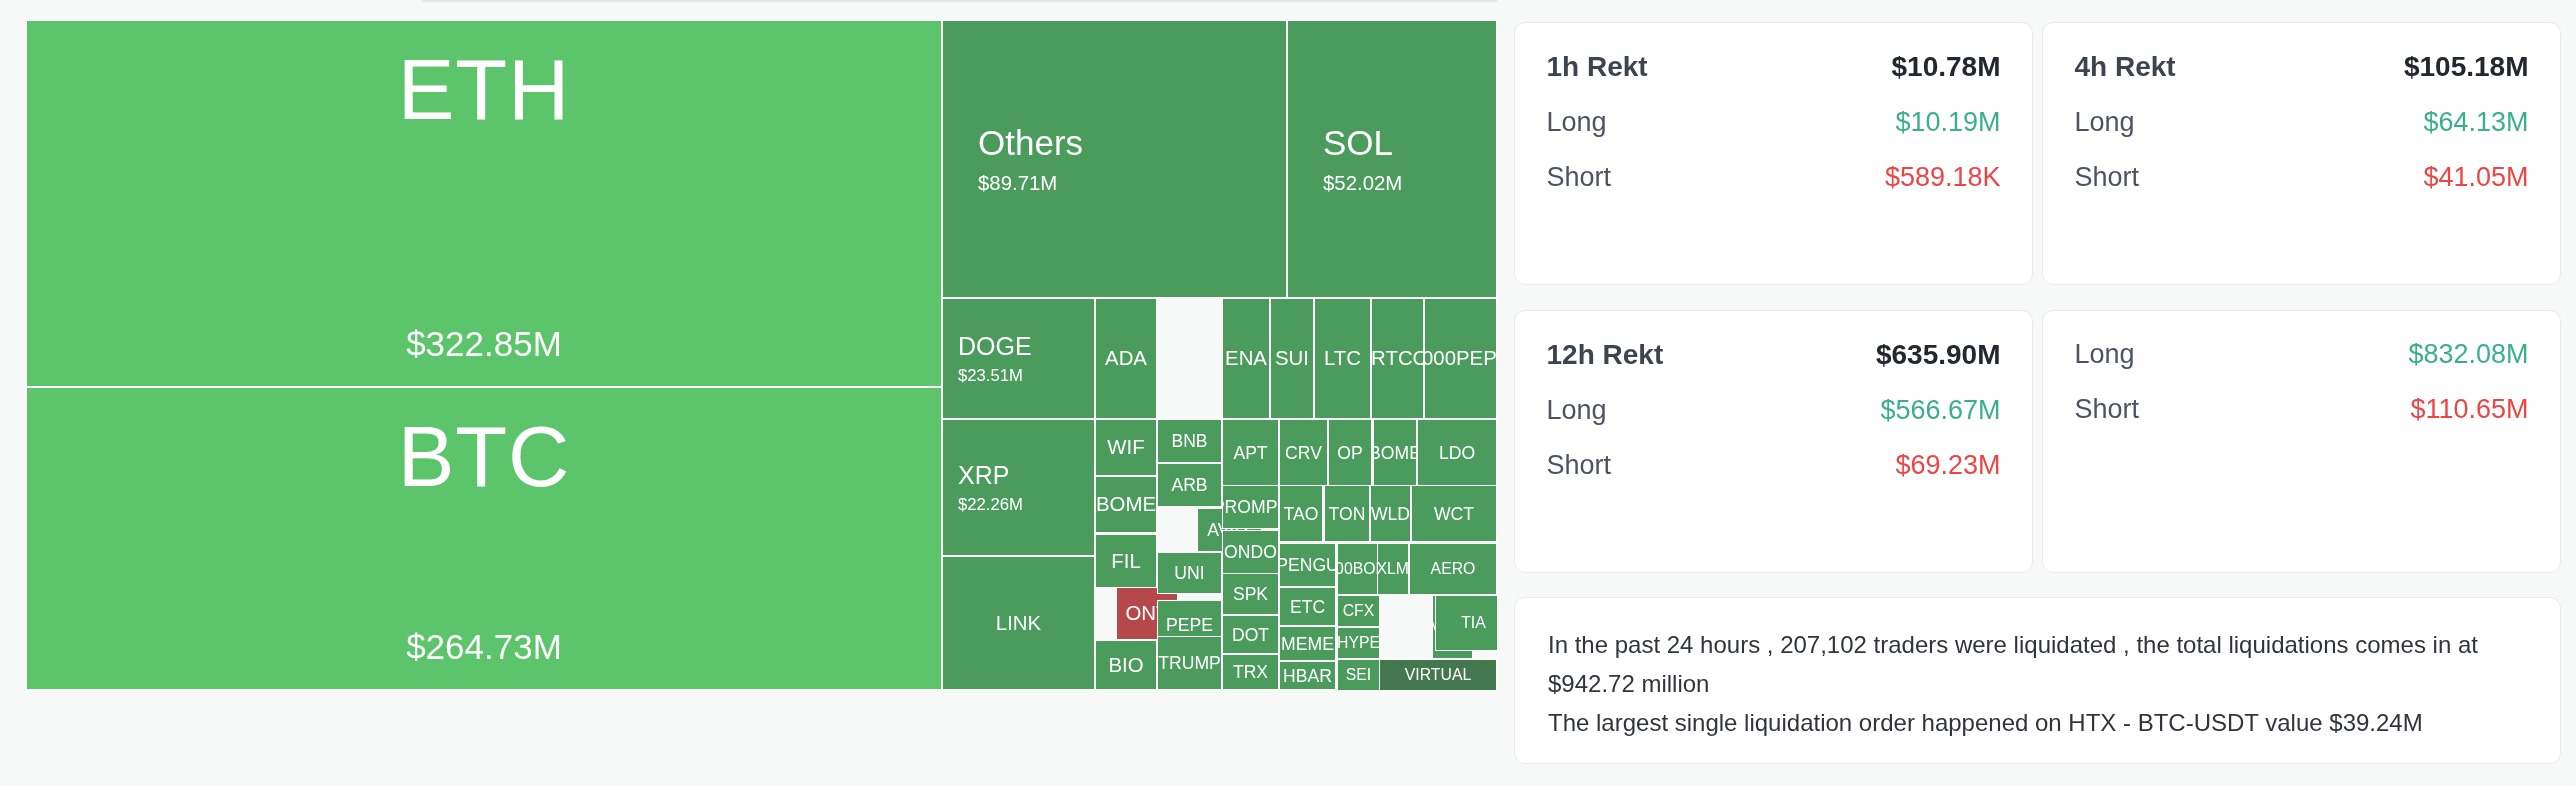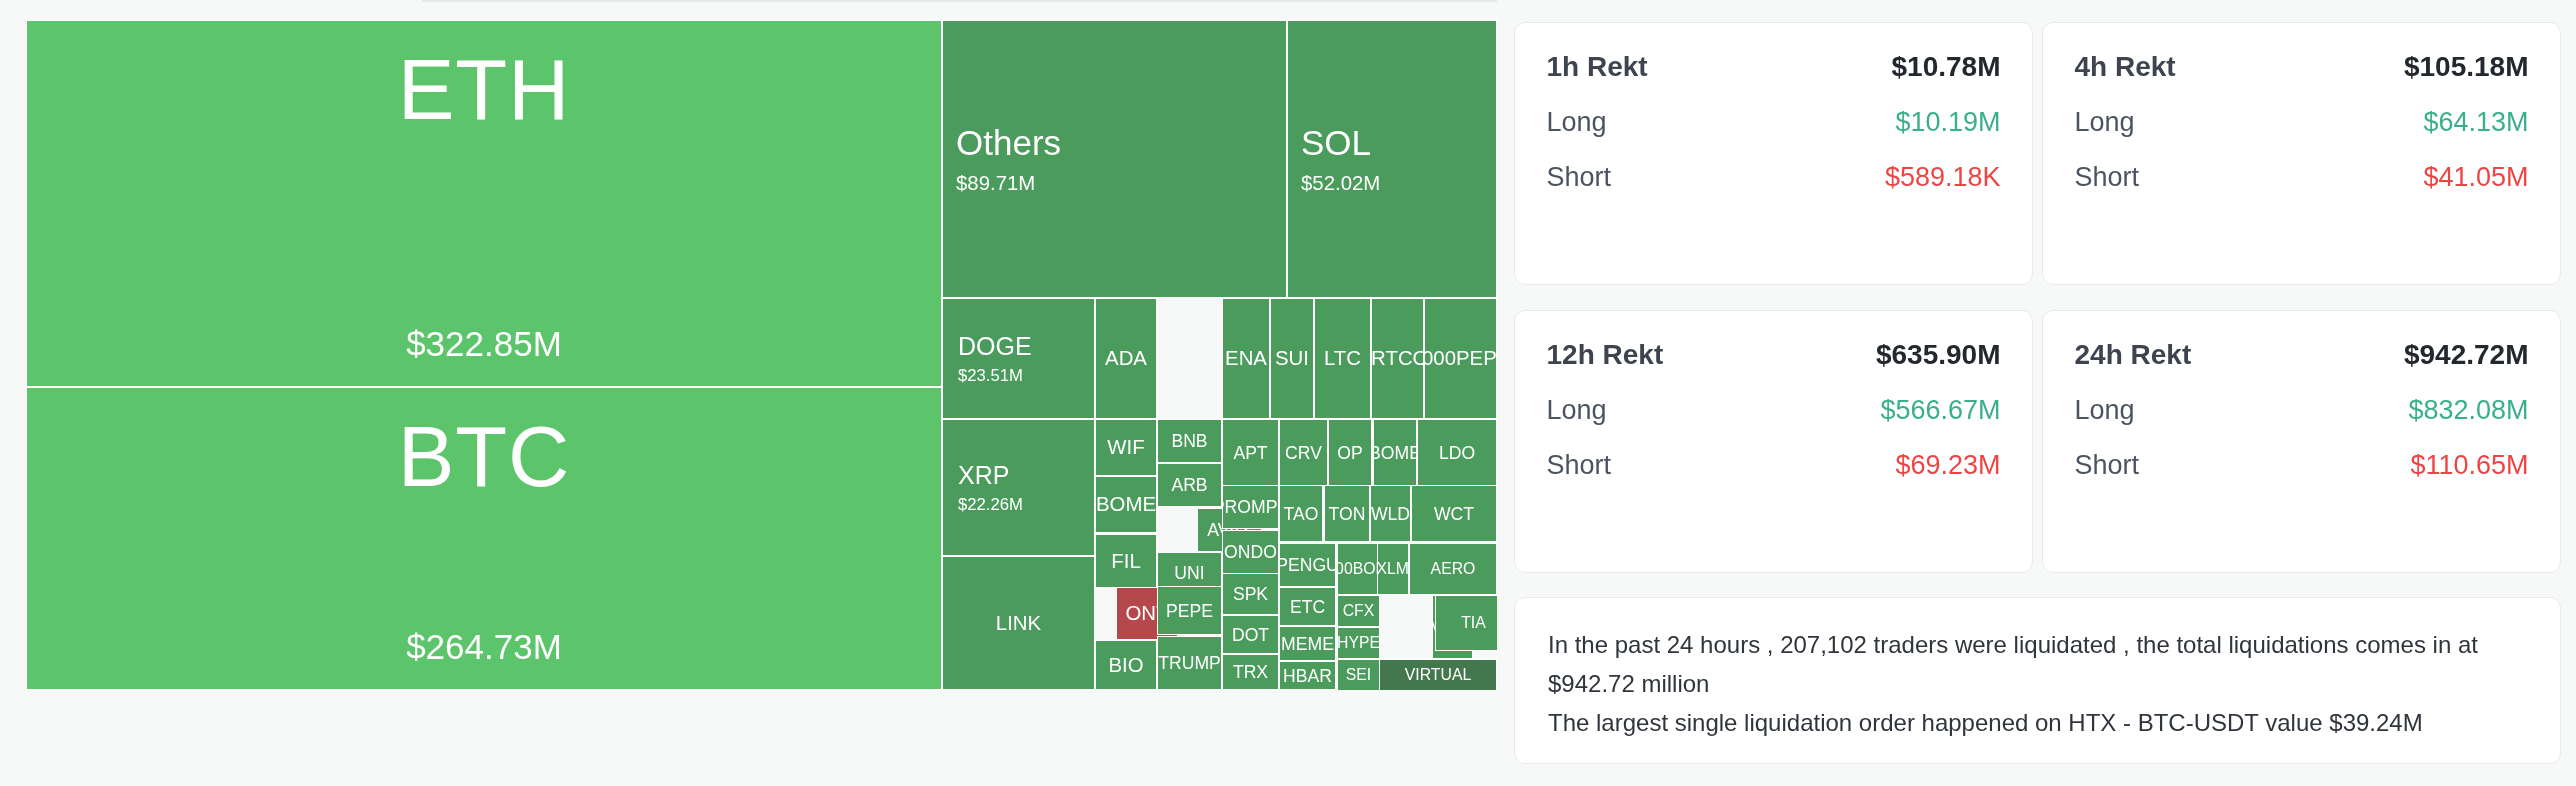--- a/index.html
+++ b/index.html
@@ -43,21 +43,21 @@
   
   .tile.big {
     align-items: center; justify-content: space-between;
     padding: 24px 26px;
   }
   .tile.big .t-name { font-size: 85px; letter-spacing: 0.9px; }
   .tile.big .t-val  { font-size: 35px; }
 
   .tile.mid {
     align-items: flex-start; justify-content: center;
-    padding: 0 13px;
+    padding: 0 35px;
   }
   .tile.mid .t-name { font-size: 35px; margin-bottom: 11px; }
   .tile.mid .t-val  { font-size: 20.4px; }
 
   .tile.sm {
     align-items: flex-start; justify-content: center;
     padding: 0 15px;
   }
   .tile.sm .t-name { font-size: 25px; margin-bottom: 7.4px; }
   .tile.sm .t-val  { font-size: 16.7px; }
@@ -170,21 +170,21 @@
       </div>
       <div class="tile xxs " style="left: 1131px; top: 443px; width: 65px; height: 44px;">
         <div class="t-name">ARB</div>
       </div>
       <div class="tile xxs " style="left: 1131px; top: 488px; width: 65px; height: 44px; margin-left: 40px;">
         <div class="t-name">AVAX</div>
       </div>
       <div class="tile xxs " style="left: 1131px; top: 532px; width: 65px; height: 42px;">
         <div class="t-name">UNI</div>
       </div>
-      <div class="tile xxs " style="left: 1131px; top: 566px; width: 65px; height: 49px;">
+      <div class="tile xxs " style="left: 1131px; top: 580px; width: 65px; height: 49px;">
         <div class="t-name">PEPE</div>
       </div>
       <div class="tile xxs " style="left: 1131px; top: 616px; width: 65px; height: 54px;">
         <div class="t-name">TRUMP</div>
       </div>
       <div class="tile xxs " style="left: 1196px; top: 399px; width: 57px; height: 67px;">
         <div class="t-name">APT</div>
       </div>
       <div class="tile xxs " style="left: 1196px; top: 465px; width: 57px; height: 44px;">
         <div class="t-name">PROMPT</div>
@@ -305,24 +305,20 @@
       <span class="k">Long</span>
       <span class="v green">$566.67M</span>
     </div>
     <div class="stat-row">
       <span class="k">Short</span>
       <span class="v red">$69.23M</span>
     </div>
   </div>
 
   <div class="card stat-card" id="card-24h" style="left: 2042px; top: 310px; width: 519px; height: 263px;">
-    <div class="stat-row head">
-      <span class="k">24h Rekt</span>
-      <span class="v">$942.72M</span>
-    </div>
     <div class="stat-row">
       <span class="k">Long</span>
       <span class="v green">$832.08M</span>
     </div>
     <div class="stat-row">
       <span class="k">Short</span>
       <span class="v red">$110.65M</span>
     </div>
   </div>
 

